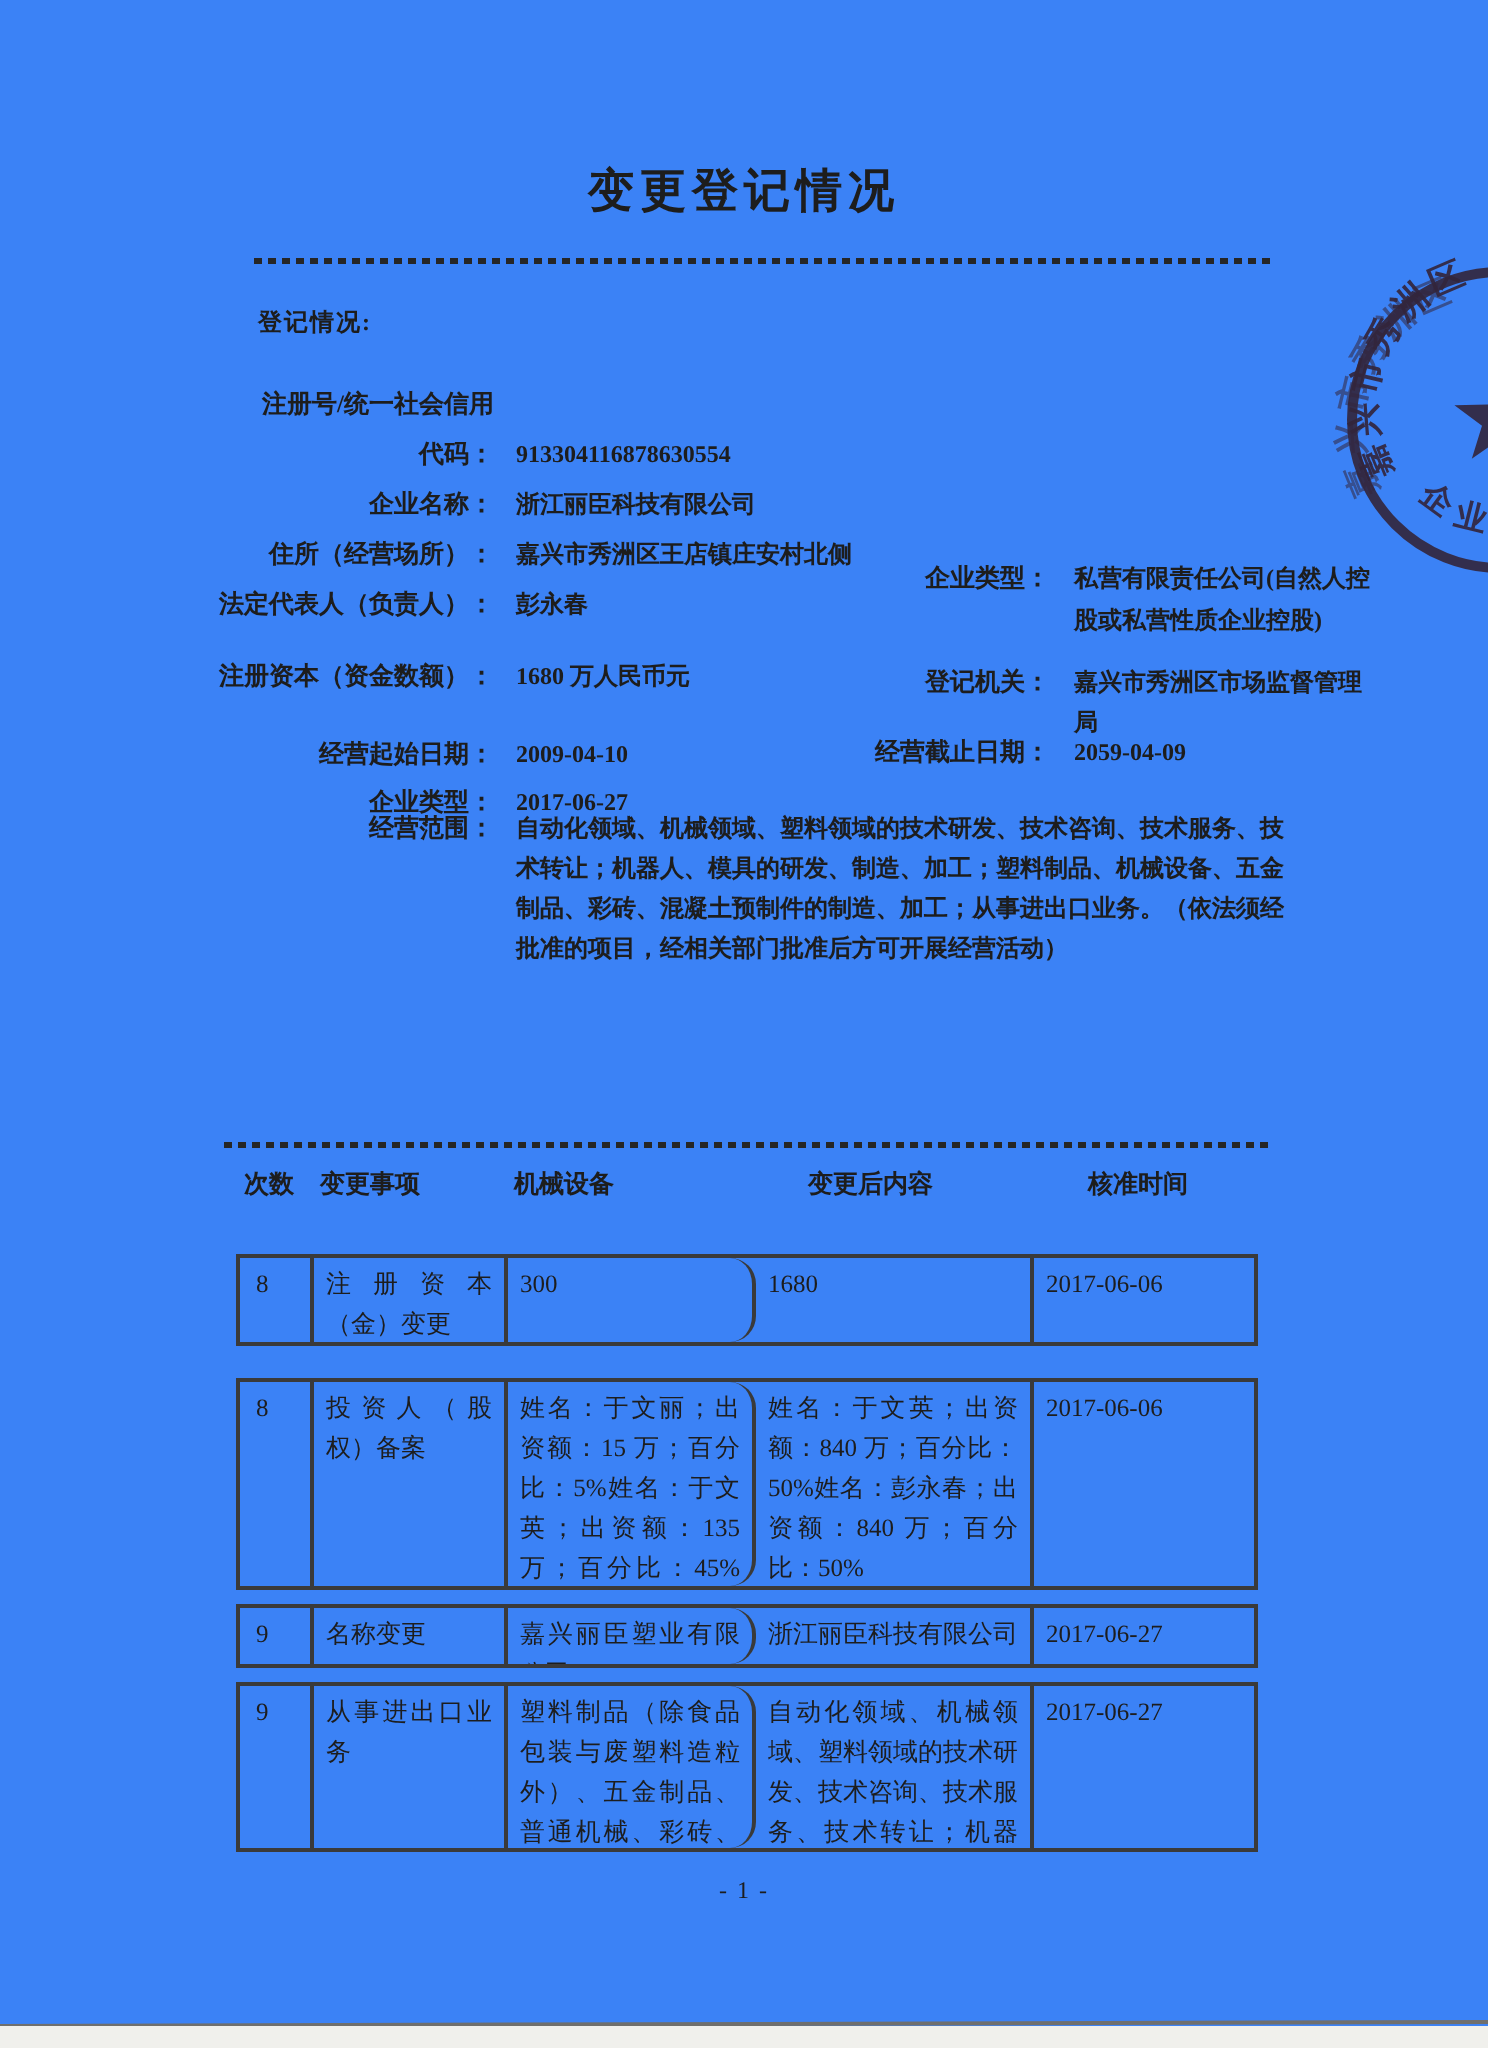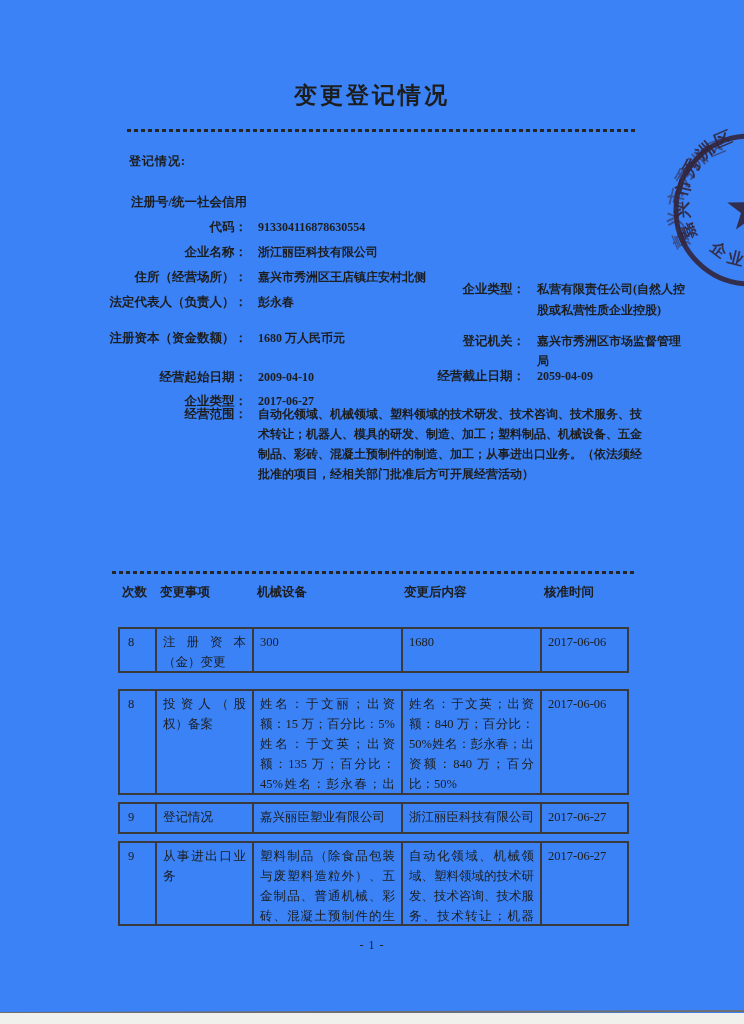--- a/index.html
+++ b/index.html
@@ -42,21 +42,21 @@
     position:absolute;left:118px;width:511px;
     border:2px solid #3a3a3a;display:flex;box-sizing:border-box;
     background:transparent;
   }
   .cell{
     box-sizing:border-box;padding:3px 6px;font-size:12.5px;line-height:20px;
     border-right:2px solid #3a3a3a;overflow:hidden;text-align:justify;
   }
   .c1{width:37px;padding-left:8px;text-align:left;}
   .c2{width:97px;}
-  .c3{width:149px;}
+  .c3{width:124px;border-radius:13px;}
   .c4{width:139px;}
   .c5{flex:1;border-right:none;text-align:left;}
   .page-number{
     position:absolute;top:938px;left:0;width:744px;text-align:center;
     font-size:12px;letter-spacing:1px;
   }
   .stamp-svg{
     position:absolute;left:656px;top:116px;
     mix-blend-mode:multiply;opacity:.92;
   }
@@ -133,21 +133,21 @@
   <div class="trow" style="top:689px;height:106px">
     <div class="cell c1">8</div>
     <div class="cell c2">投资人（股权）备案</div>
     <div class="cell c3">姓名：于文丽；出资额：15 万；百分比：5%姓名：于文英；出资额：135 万；百分比：45%姓名：彭永春；出资额：150 万；百分比：50%</div>
     <div class="cell c4">姓名：于文英；出资额：840 万；百分比：50%姓名：彭永春；出资额：840 万；百分比：50%</div>
     <div class="cell c5">2017-06-06</div>
   </div>
 
   <div class="trow" style="top:802px;height:32px">
     <div class="cell c1">9</div>
-    <div class="cell c2">登记情况</div>
+    <div class="cell c2">名称变更</div>
     <div class="cell c3">嘉兴丽臣塑业有限公司</div>
     <div class="cell c4">浙江丽臣科技有限公司</div>
     <div class="cell c5">2017-06-27</div>
   </div>
 
   <div class="trow" style="top:841px;height:85px">
     <div class="cell c1">9</div>
     <div class="cell c2">从事进出口业务</div>
     <div class="cell c3">塑料制品（除食品包装与废塑料造粒外）、五金制品、普通机械、彩砖、混凝土预制件的生产、加工；从事进出口业务。</div>
     <div class="cell c4">自动化领域、机械领域、塑料领域的技术研发、技术咨询、技术服务、技术转让；机器人、模具的研发、制造、</div>

